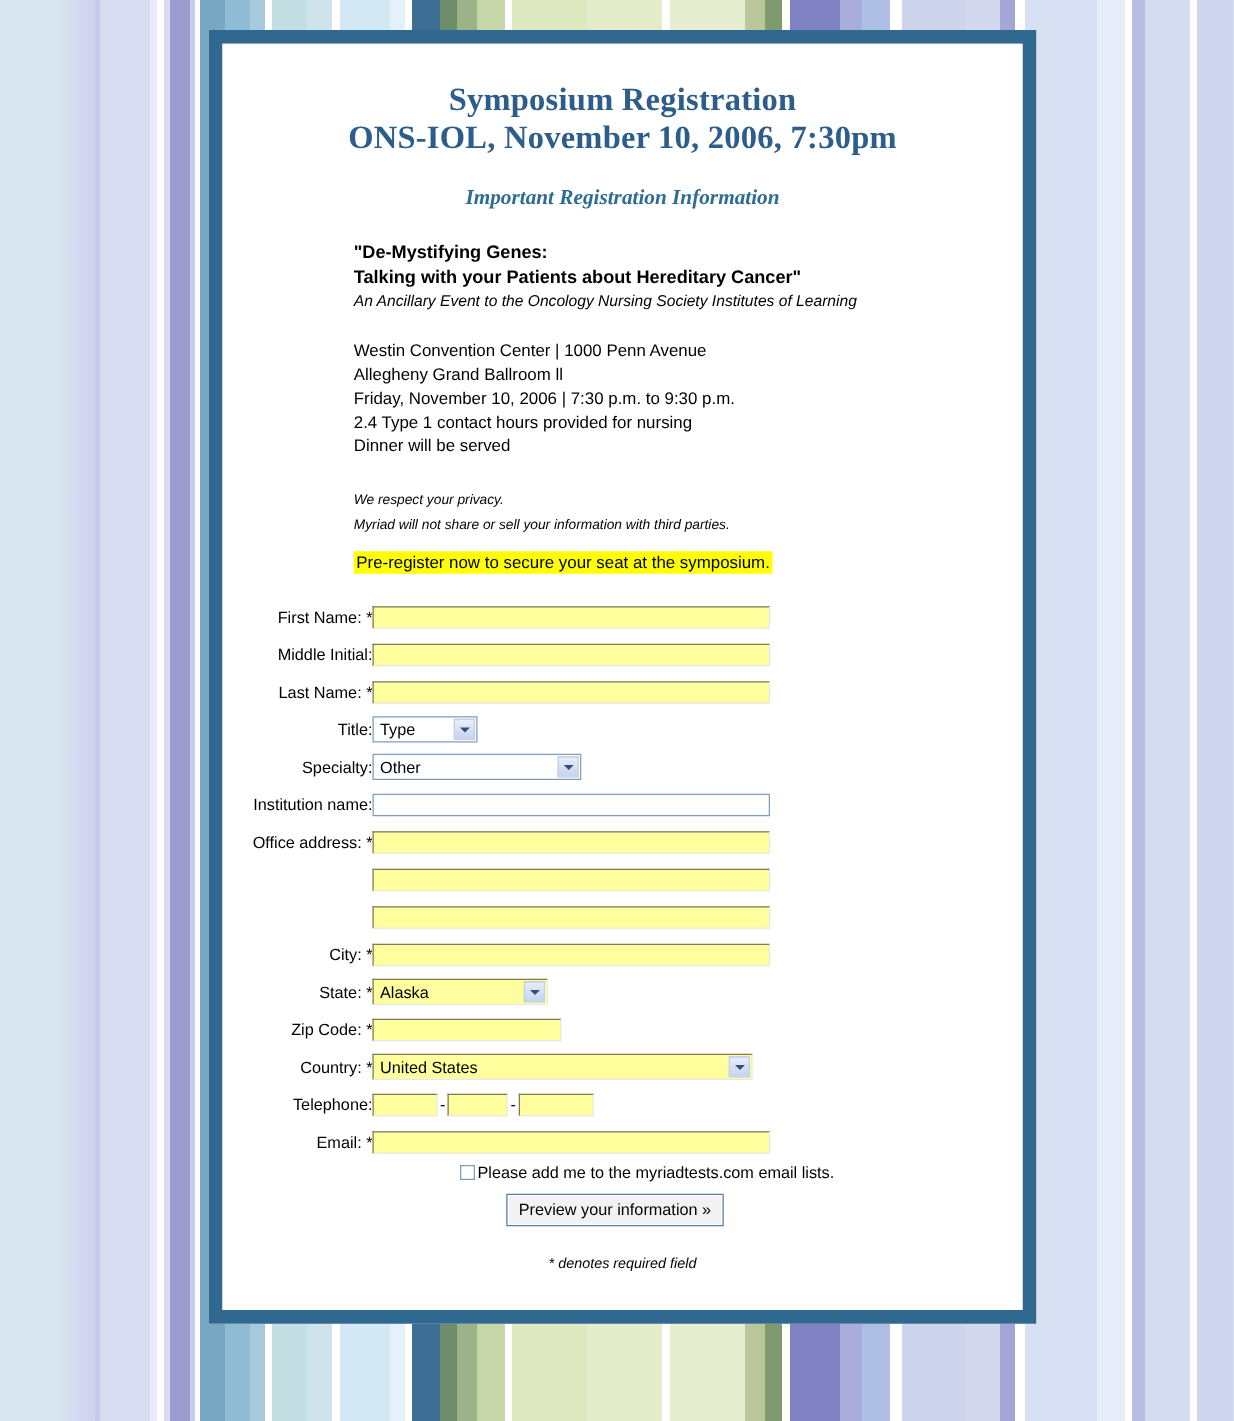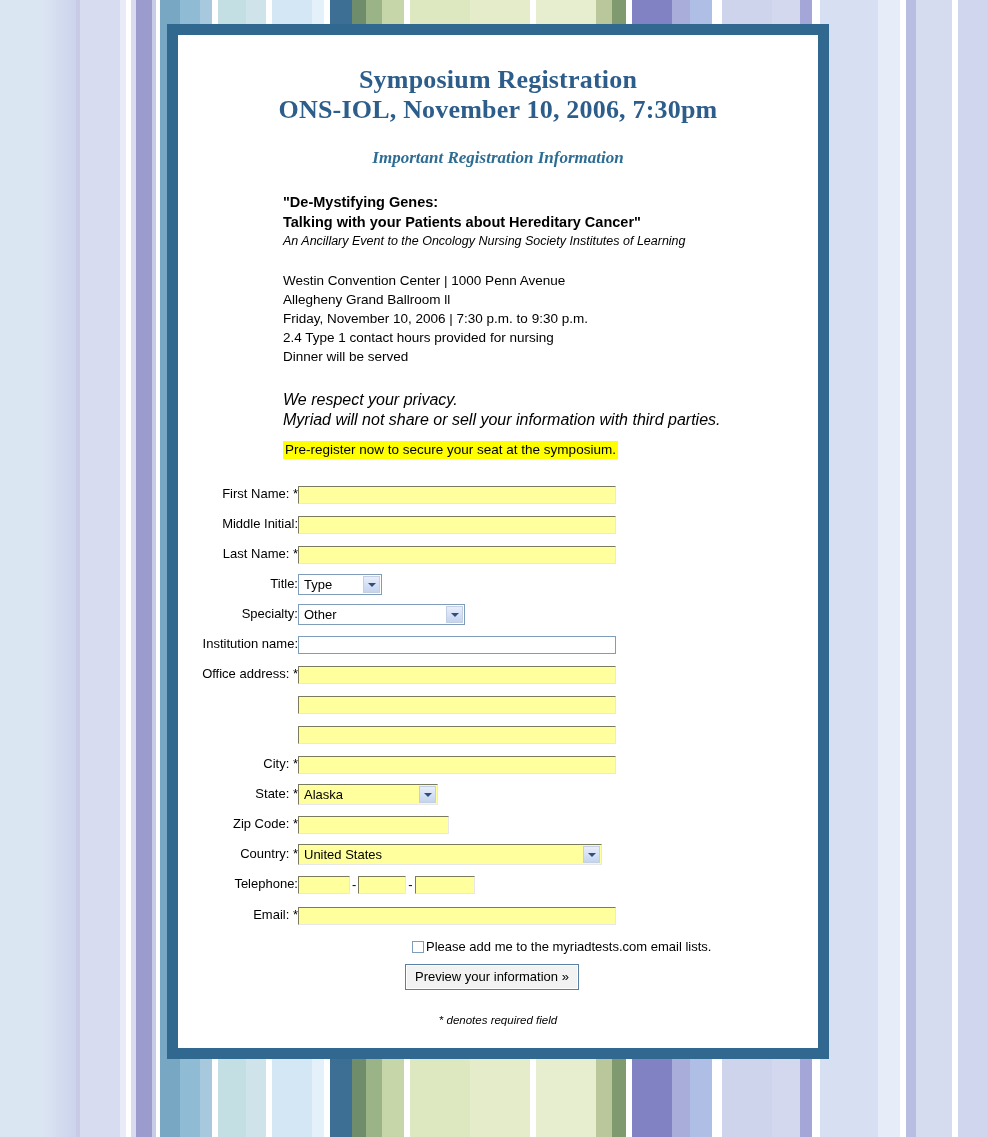--- a/index.html
+++ b/index.html
@@ -147,21 +147,21 @@
   }
   .evt-details {
     margin-top: 23px;
     font-size: 13.5px;
     line-height: 19px;
     color: #000000;
   }
   .privacy {
     margin-top: 24px;
     font-style: italic;
-    font-size: 16px;
+    font-size: 11px;
     line-height: 20px;
     color: #000000;
   }
   .prereg {
     margin-top: 11px;
     font-size: 13.5px;
     color: #000000;
     display: inline-block;
     background: #ffff00;
     padding: 1px 2px 2px 2px;
@@ -265,22 +265,21 @@
     border-right: 4px solid transparent;
     border-top: 4px solid #2f4f7f;
   }
   .sel-title    { width: 84px; }
   .sel-specialty{ width: 167px; }
   .sel-state    { width: 140px; }
   .sel-country  { width: 304px; }
 
   
   .chk-row {
-    padding-left: 105px;
-    margin-top: 8px;
+    padding-left: 61px;
   }
   .chk-inner {
     margin-left: 120px;
     padding-left: 9px;
     max-width: 320px;
     font-size: 13px;
     line-height: 17px;
     color: #000;
   }
   .cbx {

